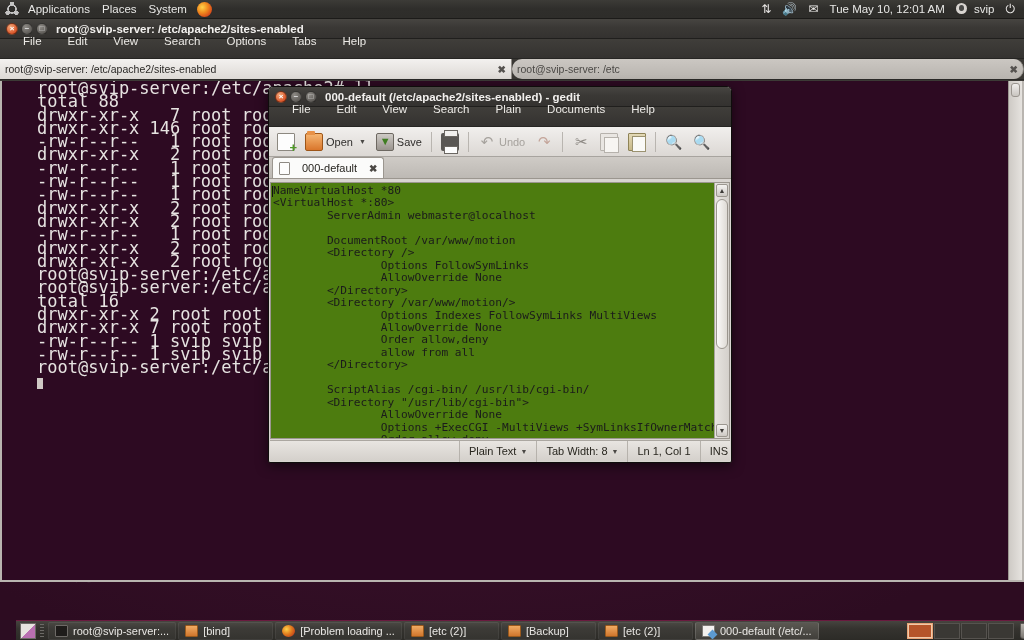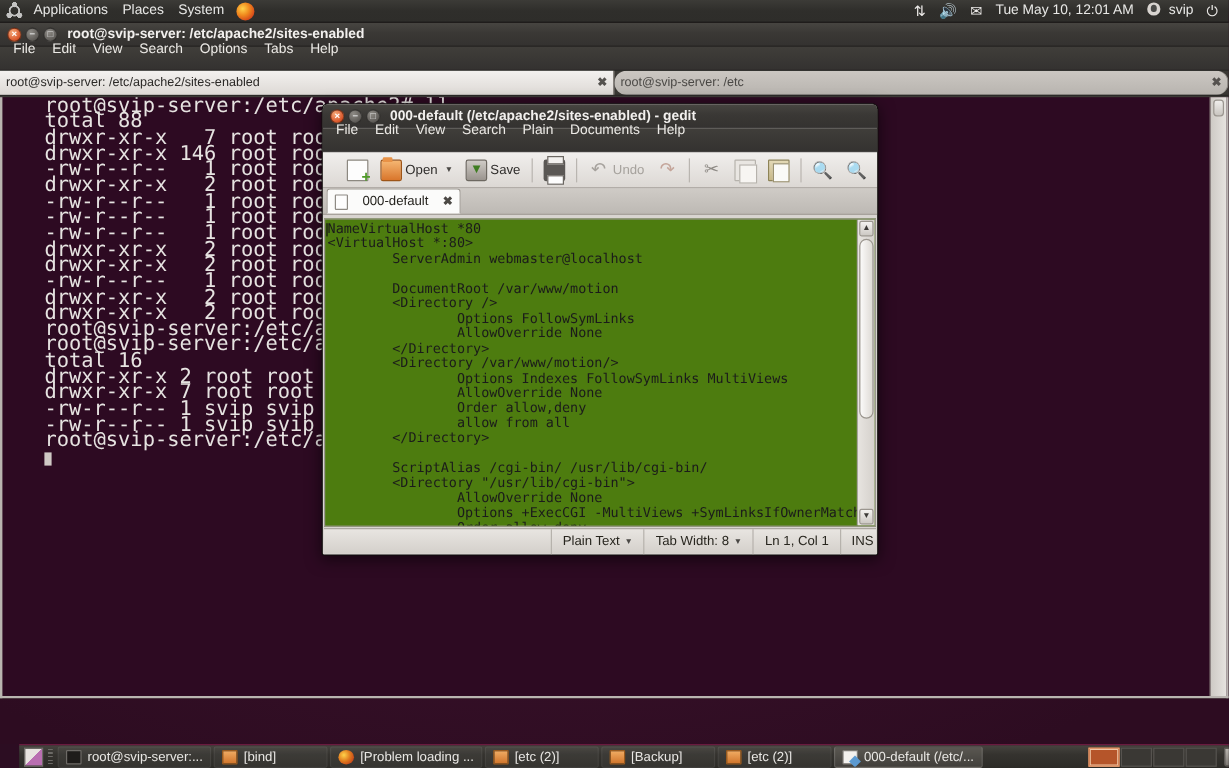--- a/index.html
+++ b/index.html
@@ -117,21 +117,21 @@
   .wbtn.max   { background: radial-gradient(circle at 35% 30%, #8e8b86, #5f5c58 70%, #46433f); color:#ddd; }
   .title-text { white-space: nowrap; overflow: hidden; }
 
   .menubar {
     height: 20px; display: flex; align-items: center;
     background: linear-gradient(to bottom, #403e3a, #343230);
     color: #eceae6; font-size: 11.5px;
     padding-left: 4px;
     border-bottom: 1px solid #262523;
   }
-  .menubar .m { padding: 0 7px; height: 35px; line-height: 20px; }
+  .menubar .m { padding: 0 7px; height: 35px; line-height: 20px; margin-left: 12px; }
 
   
   #terminal-window {
     left: 0; top: 19px; width: 1024px; height: 563px;
     border-radius: 0; border: 0;
     background: #3c3a36;
     box-shadow: none;
   }
   #terminal-window .titlebar { border-radius: 0; }
   #term-tabs {
@@ -189,21 +189,21 @@
   }
 
   
   #gedit-window {
     left: 268px; top: 86px; width: 464px; height: 377px;
   }
   #gedit-toolbar {
     height: 30px;
     background: linear-gradient(to bottom, #f1efed, #dcd8d4);
     border-bottom: 1px solid #a8a49f;
-    display: flex; align-items: center; padding: 0 4px; gap: 2px; justify-content: flex-end;
+    display: flex; align-items: center; padding: 0 4px; gap: 2px;
   }
   .tb-btn {
     height: 26px; display: flex; align-items: center; gap: 3px;
     padding: 0 4px; border-radius: 3px; font-size: 11px; color: #2f2d2b;
   }
   .tb-btn.disabled { color: #a6a29d; }
   .tb-sep { width: 1px; height: 20px; background: #b9b5b0; margin: 0 3px; }
   .ico { width: 18px; height: 18px; display: inline-block; position: relative; }
   
   .ico-new { background: #fdfdfd; border: 1px solid #8c8880; border-radius: 1px; }

